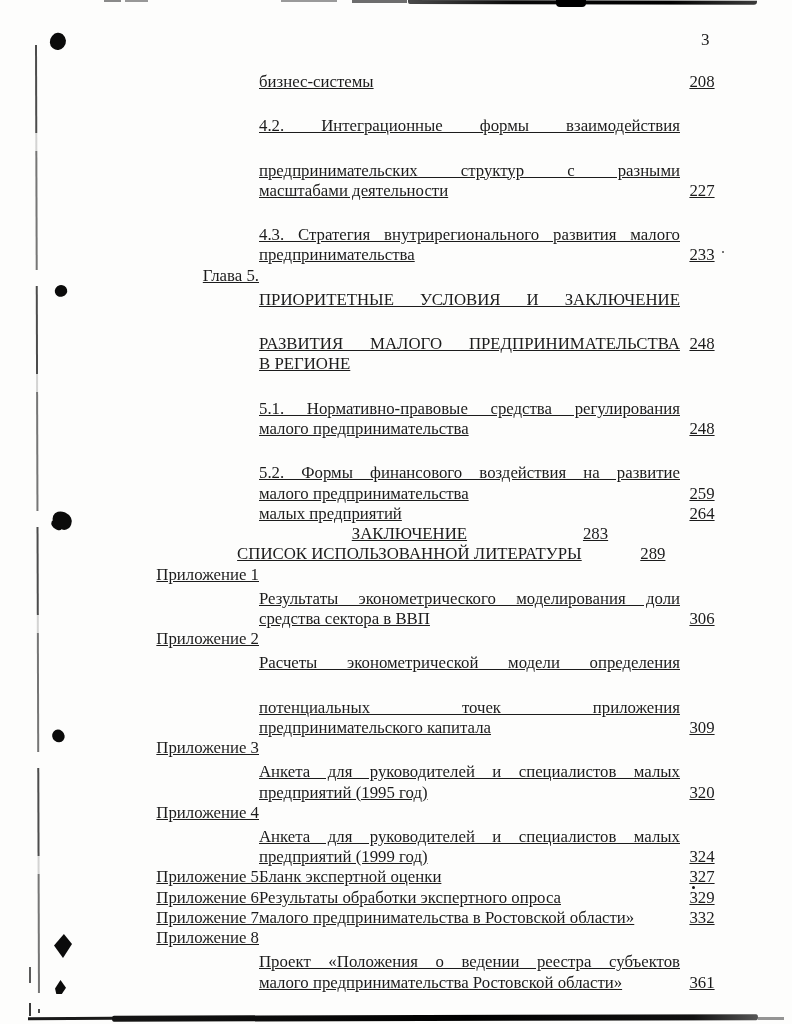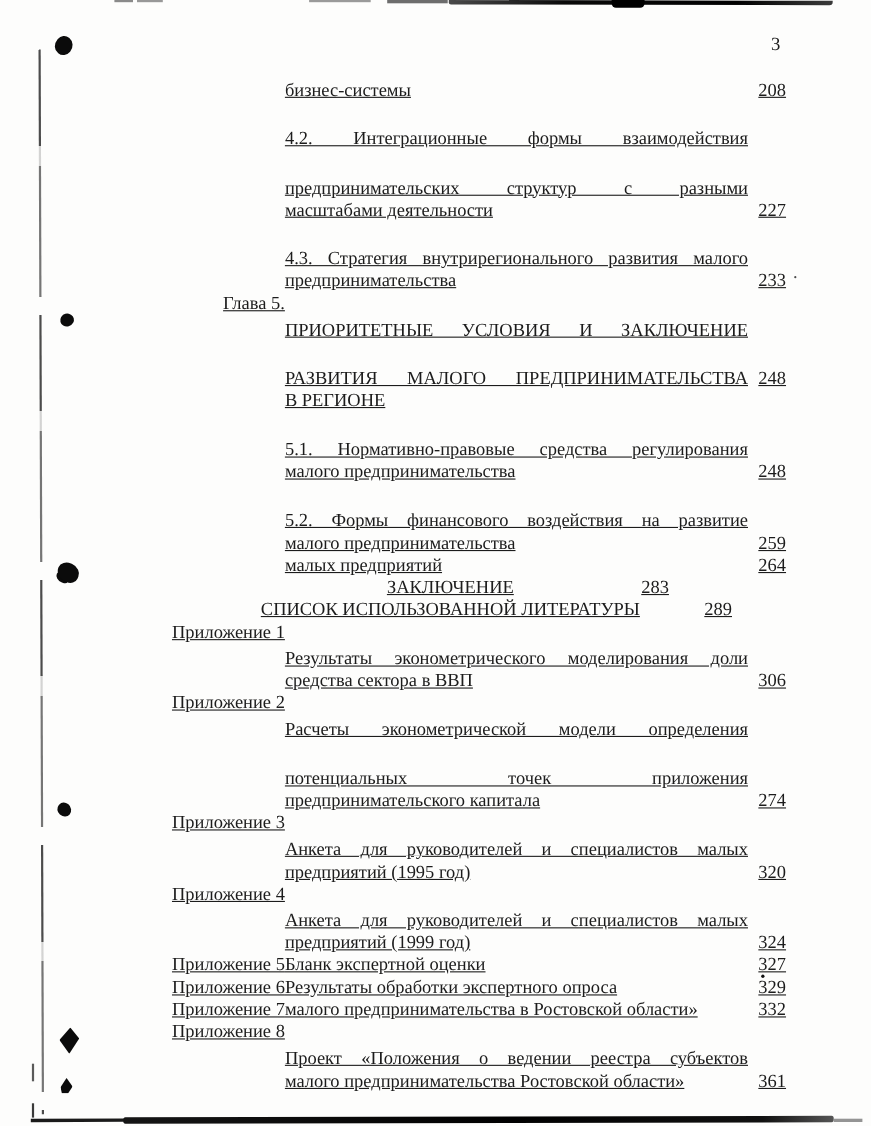--- a/index.html
+++ b/index.html
@@ -190,21 +190,21 @@
       <div class="pg">306</div>
     </div>
 
     <div class="row">
       <div class="lbl">Приложение 2</div>
       <div class="content">
         <div class="line jl">Расчеты эконометрической модели определения</div>
         <div class="line jl">потенциальных точек приложения</div>
         <div class="line">предпринимательского капитала</div>
       </div>
-      <div class="pg">274</div>
+      <div class="pg">309</div>
     </div>
 
     <div class="row">
       <div class="lbl">Приложение 3</div>
       <div class="content">
         <div class="line jl">Анкета для руководителей и специалистов малых</div>
         <div class="line">предприятий (1995 год)</div>
       </div>
       <div class="pg">320</div>
     </div>

